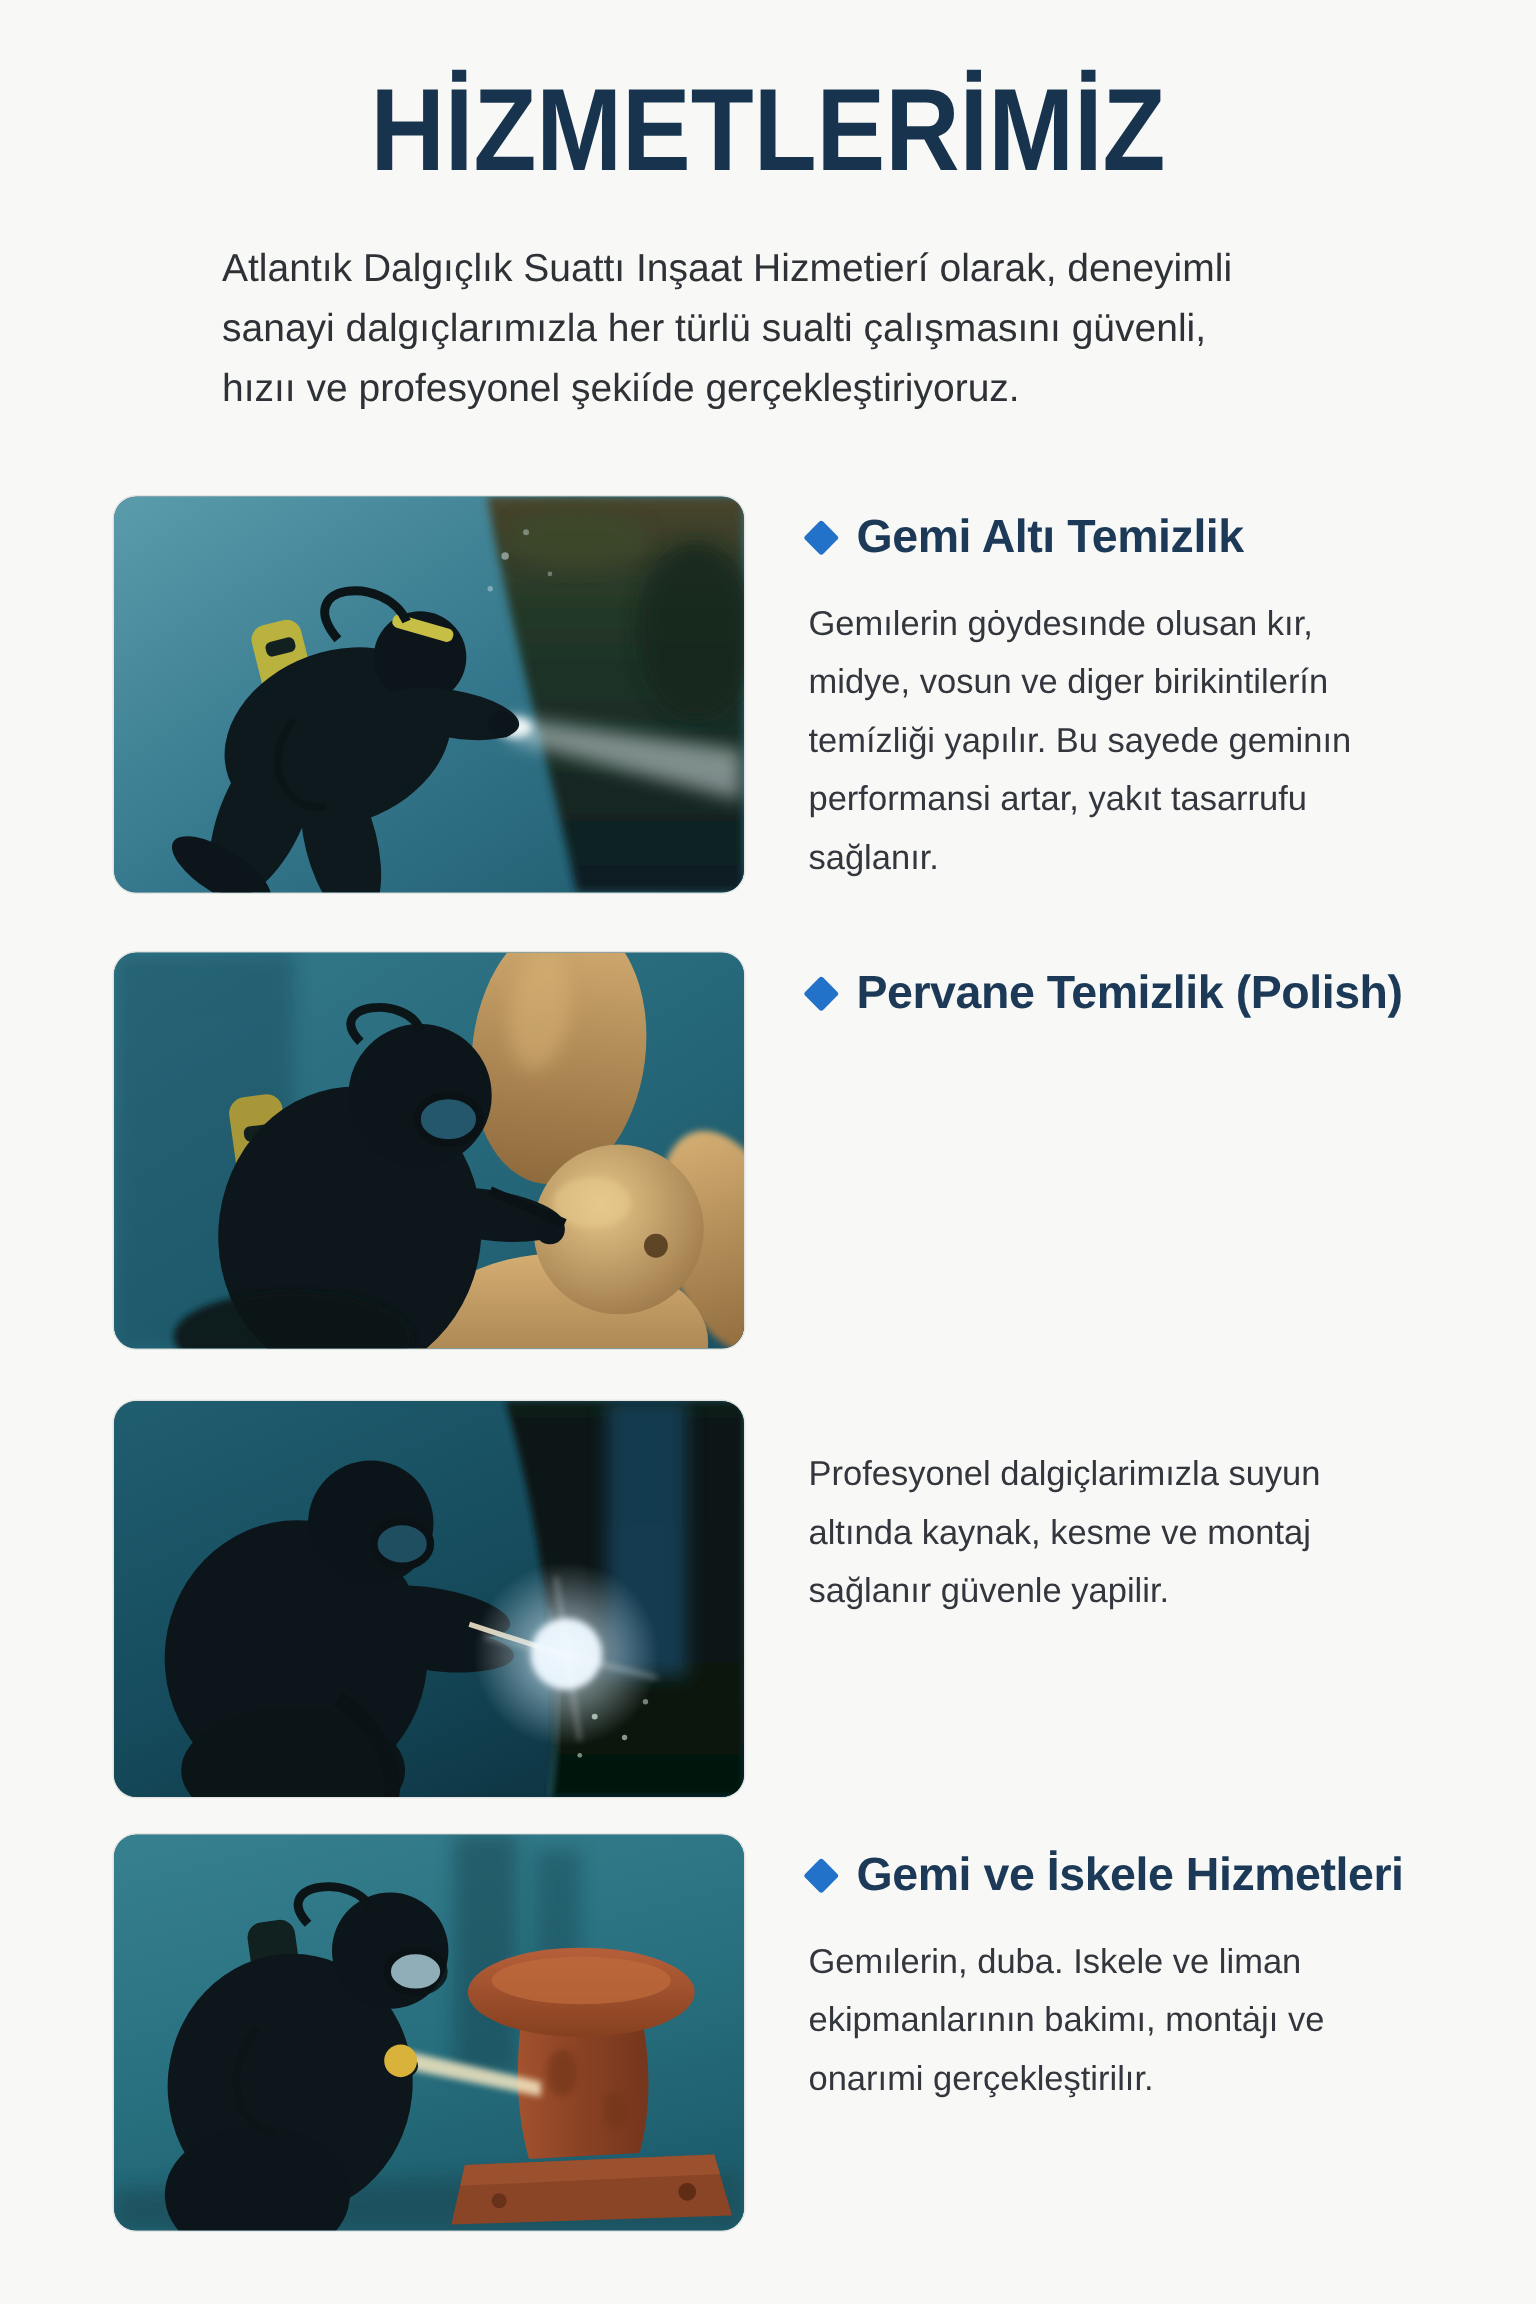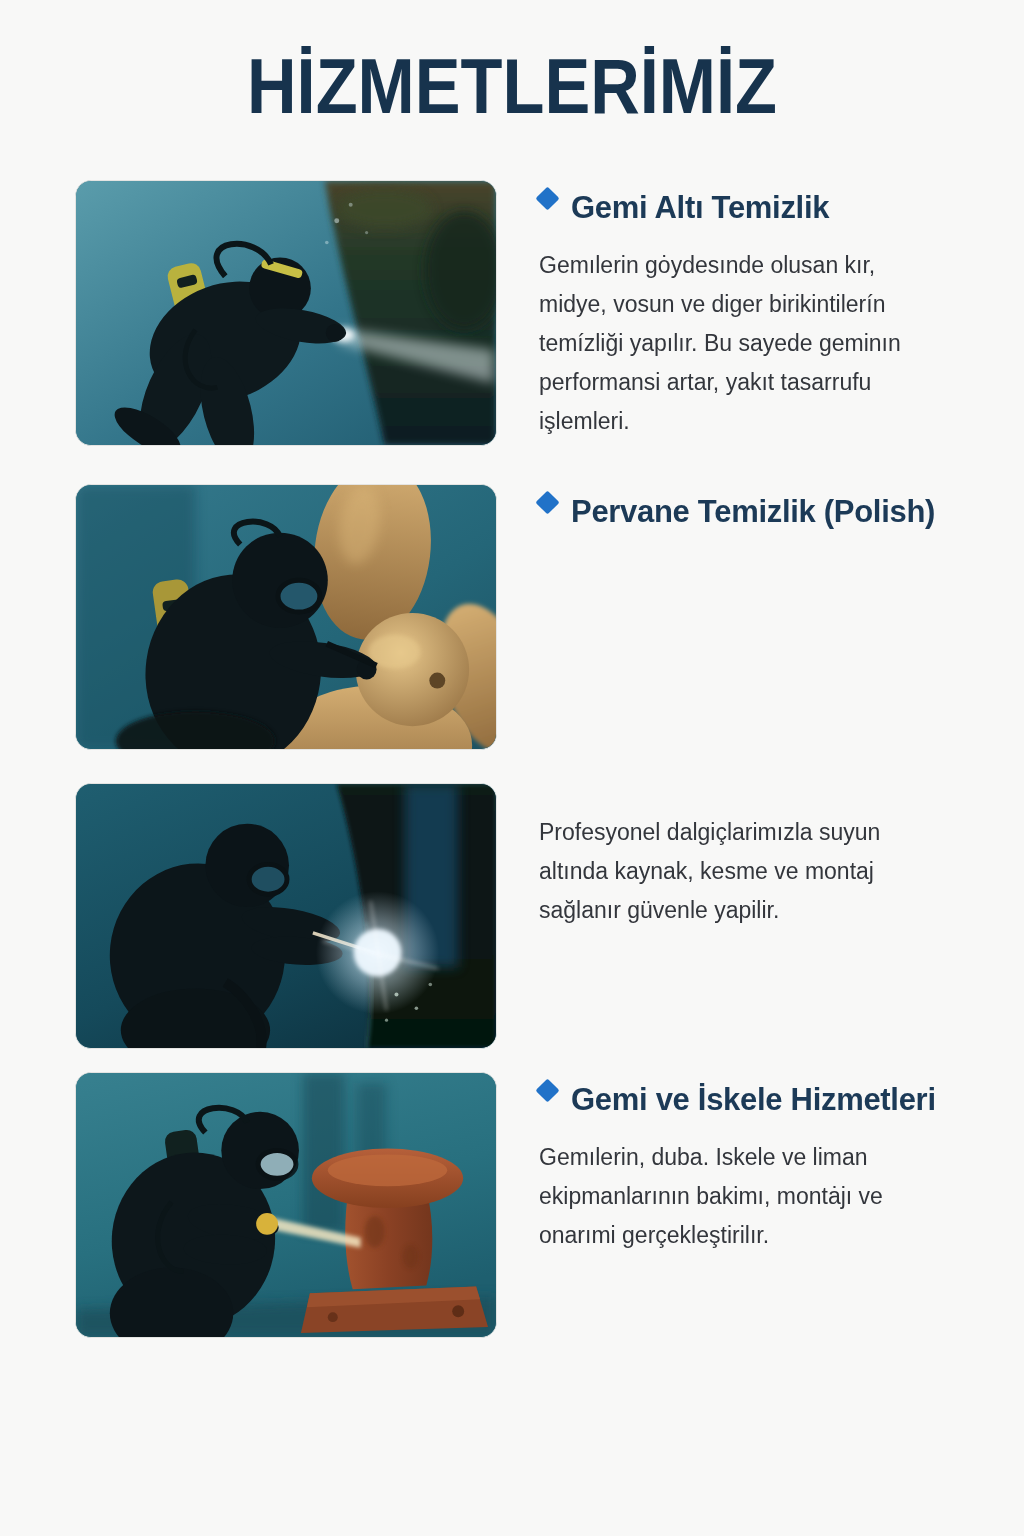--- a/index.html
+++ b/index.html
@@ -48,21 +48,21 @@
     background:#2c6f81;
   }
   .photo svg{display:block;width:100%;height:100%;}
   .info{
     margin-left:42px;
     width:478px;
     padding-top:10px;
   }
   .heading-row{
     display:flex;
-    align-items:flex-start;
+    align-items:center;
     gap:15px;
   }
   .diamond{
     flex:0 0 auto;
     width:17px;height:17px;
     background:#2172c8;
     transform:rotate(45deg);
     border-radius:2px;
   }
   .service-title{
@@ -80,20 +80,23 @@
     white-space:pre-line;
   }
 </style>
 </head>
 <body>
 
 <main class="page">
 
   <h1 class="title">HİZMETLERİMİZ</h1>
 
+  <p class="intro">Atlantık Dalgıçlık Suattı Inşaat Hizmetierí olarak, deneyimli
+sanayi dalgıçlarımızla her türlü sualti çalışmasını güvenli,
+hızıı ve profesyonel şekiíde gerçekleştiriyoruz.</p>
 
   <section class="services">
 
     <div class="service-row gap-a">
       <figure class="photo">
         <svg viewBox="0 0 422 266" preserveAspectRatio="none" role="img" aria-label="diver-cleaning-ship-hull-underwater">
           <defs>
             <linearGradient id="w1" x1="0" y1="0" x2="1" y2="1">
               <stop offset="0" stop-color="#5a9cab"></stop>
                 <stop offset="0.55" stop-color="#33758a"></stop>
@@ -139,21 +142,21 @@
       </figure>
       <div class="info">
         <div class="heading-row">
           <span class="diamond"></span>
           <h2 class="service-title">Gemi Altı Temizlik</h2>
         </div>
         <p class="service-desc">Gemılerin gȯydesınde olusan kır,
 midye, vosun ve diger birikintilerín
 temízliği yapılır. Bu sayede geminın
 performansi artar, yakıt tasarrufu
-işlemleri.</p>
+sağlanır.</p>
       </div>
     </div>
 
     <div class="service-row gap-b">
       <figure class="photo">
         <svg viewBox="0 0 422 266" preserveAspectRatio="none" role="img" aria-label="diver-polishing-bronze-propeller">
           <defs>
             <linearGradient id="w2" x1="0" y1="0" x2="1" y2="1">
               <stop offset="0" stop-color="#357a8d"></stop>
                 <stop offset="0.6" stop-color="#246678"></stop>

